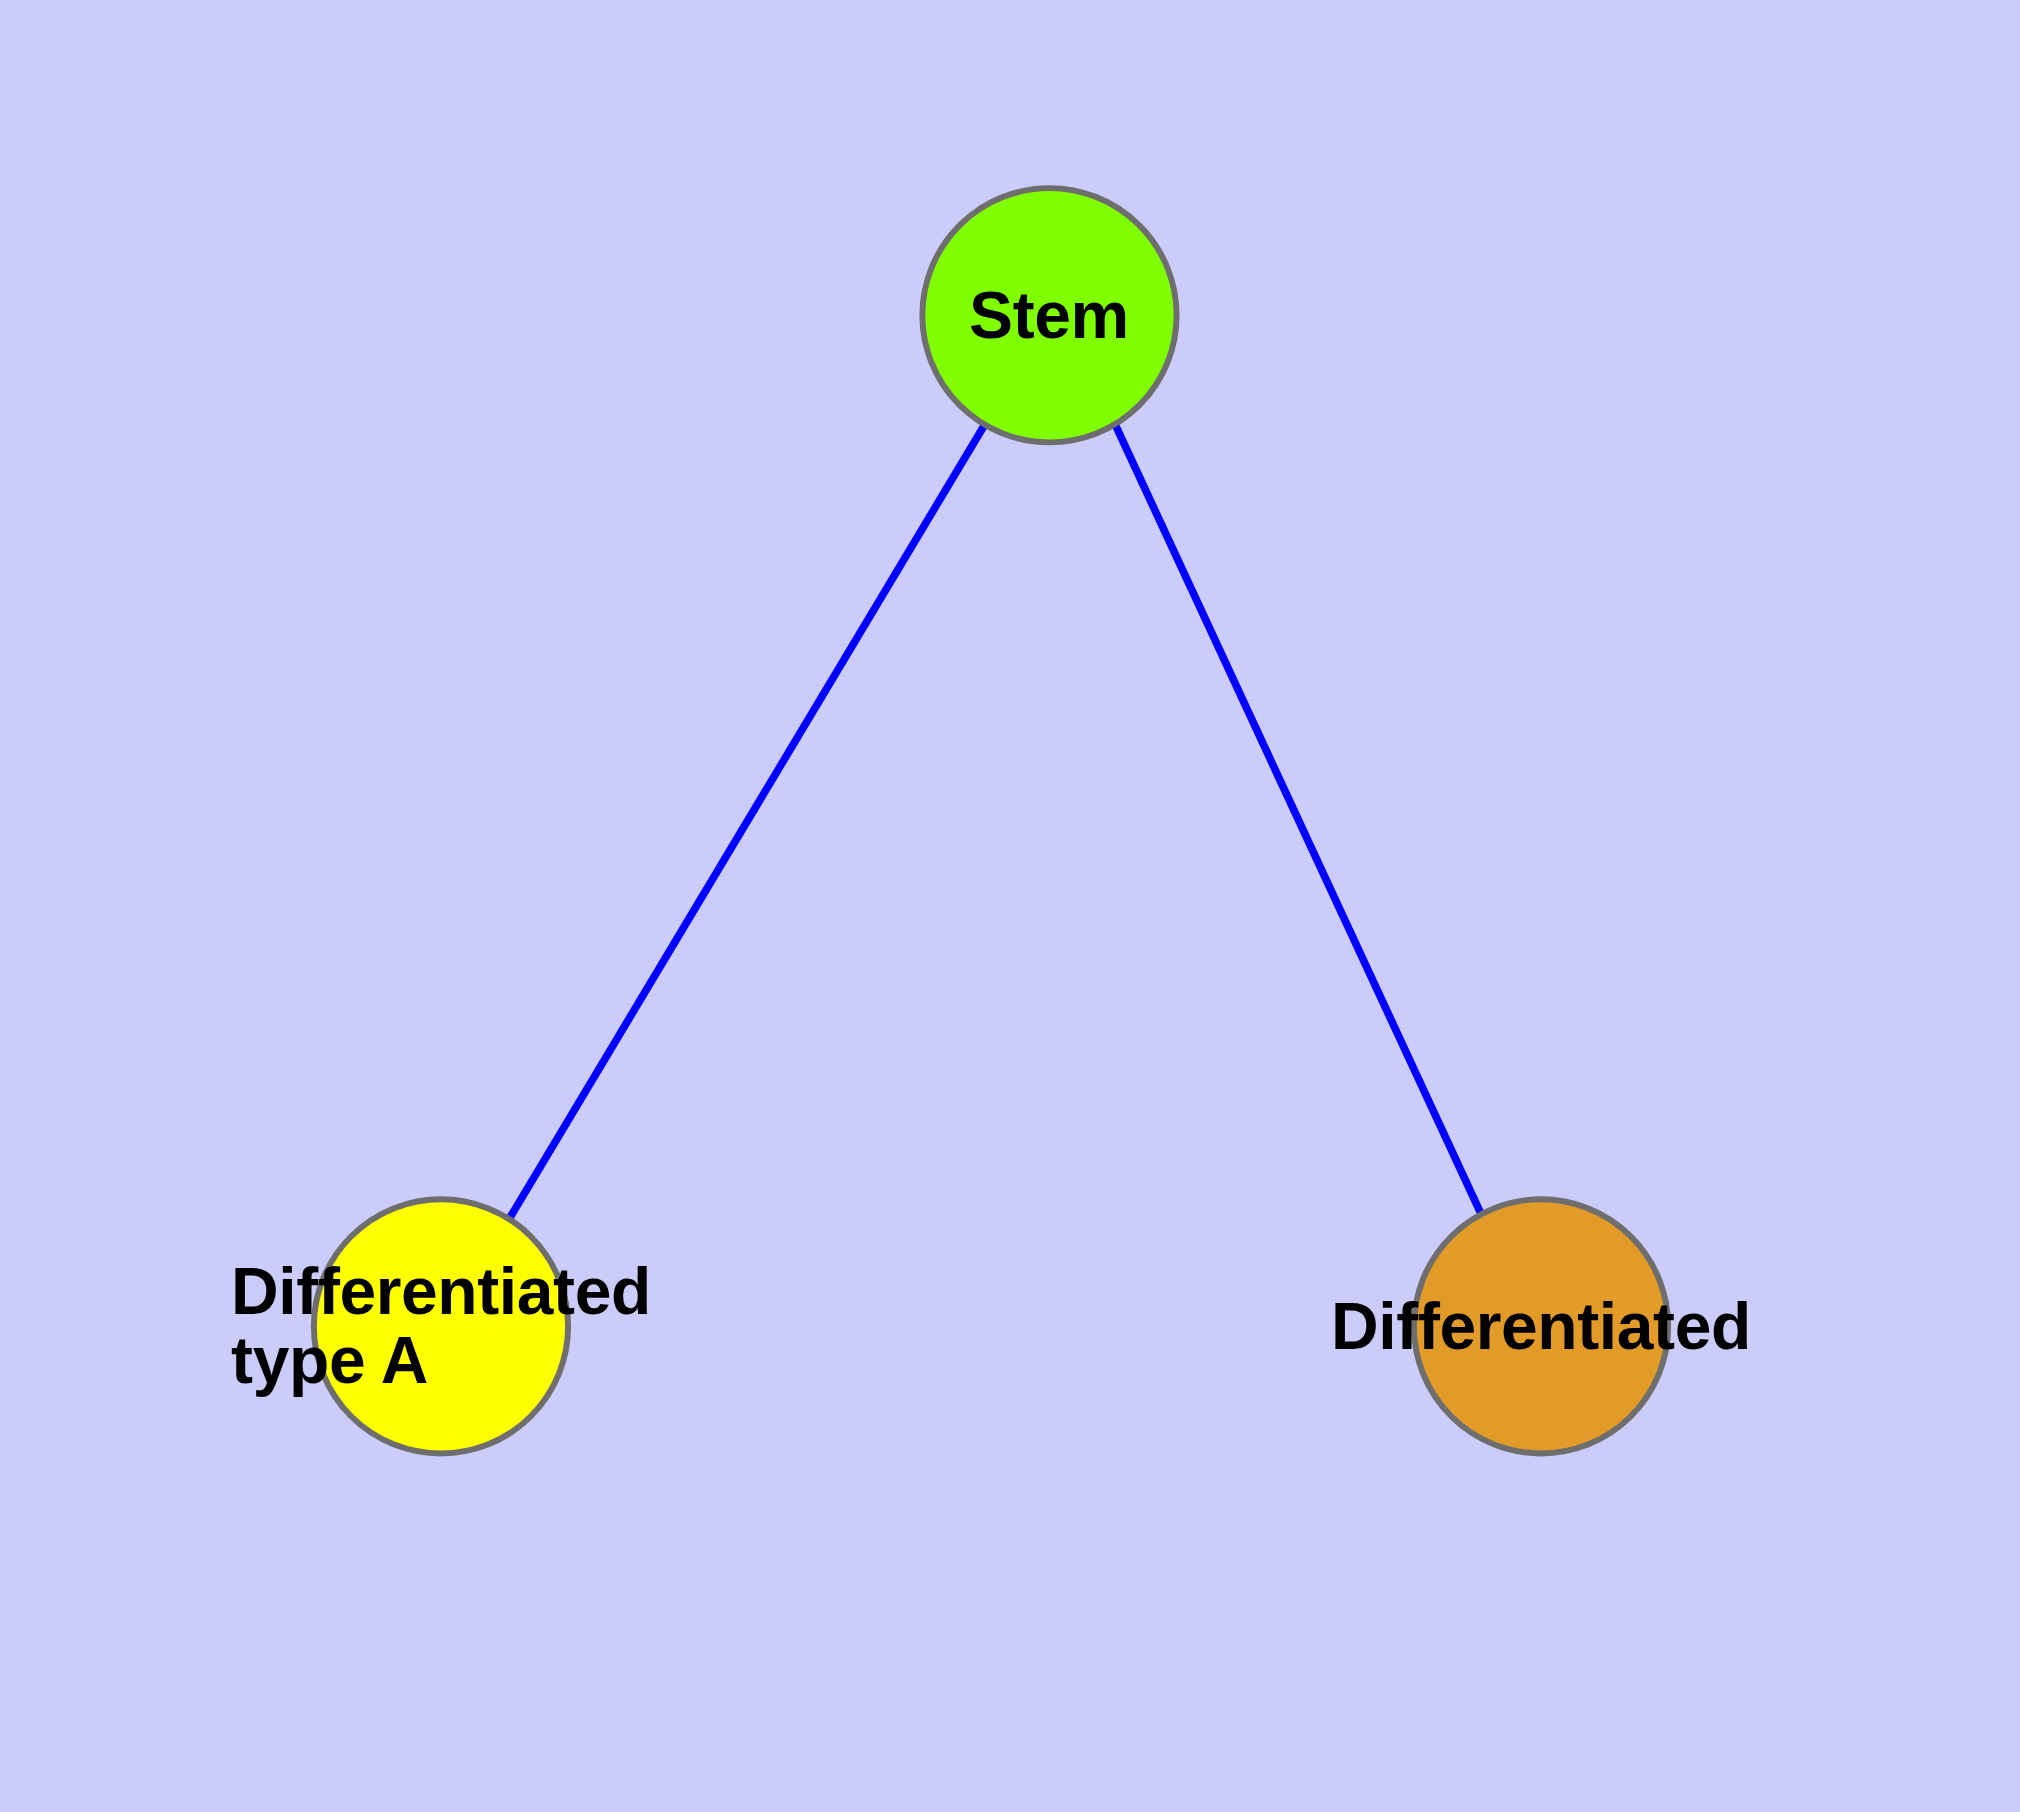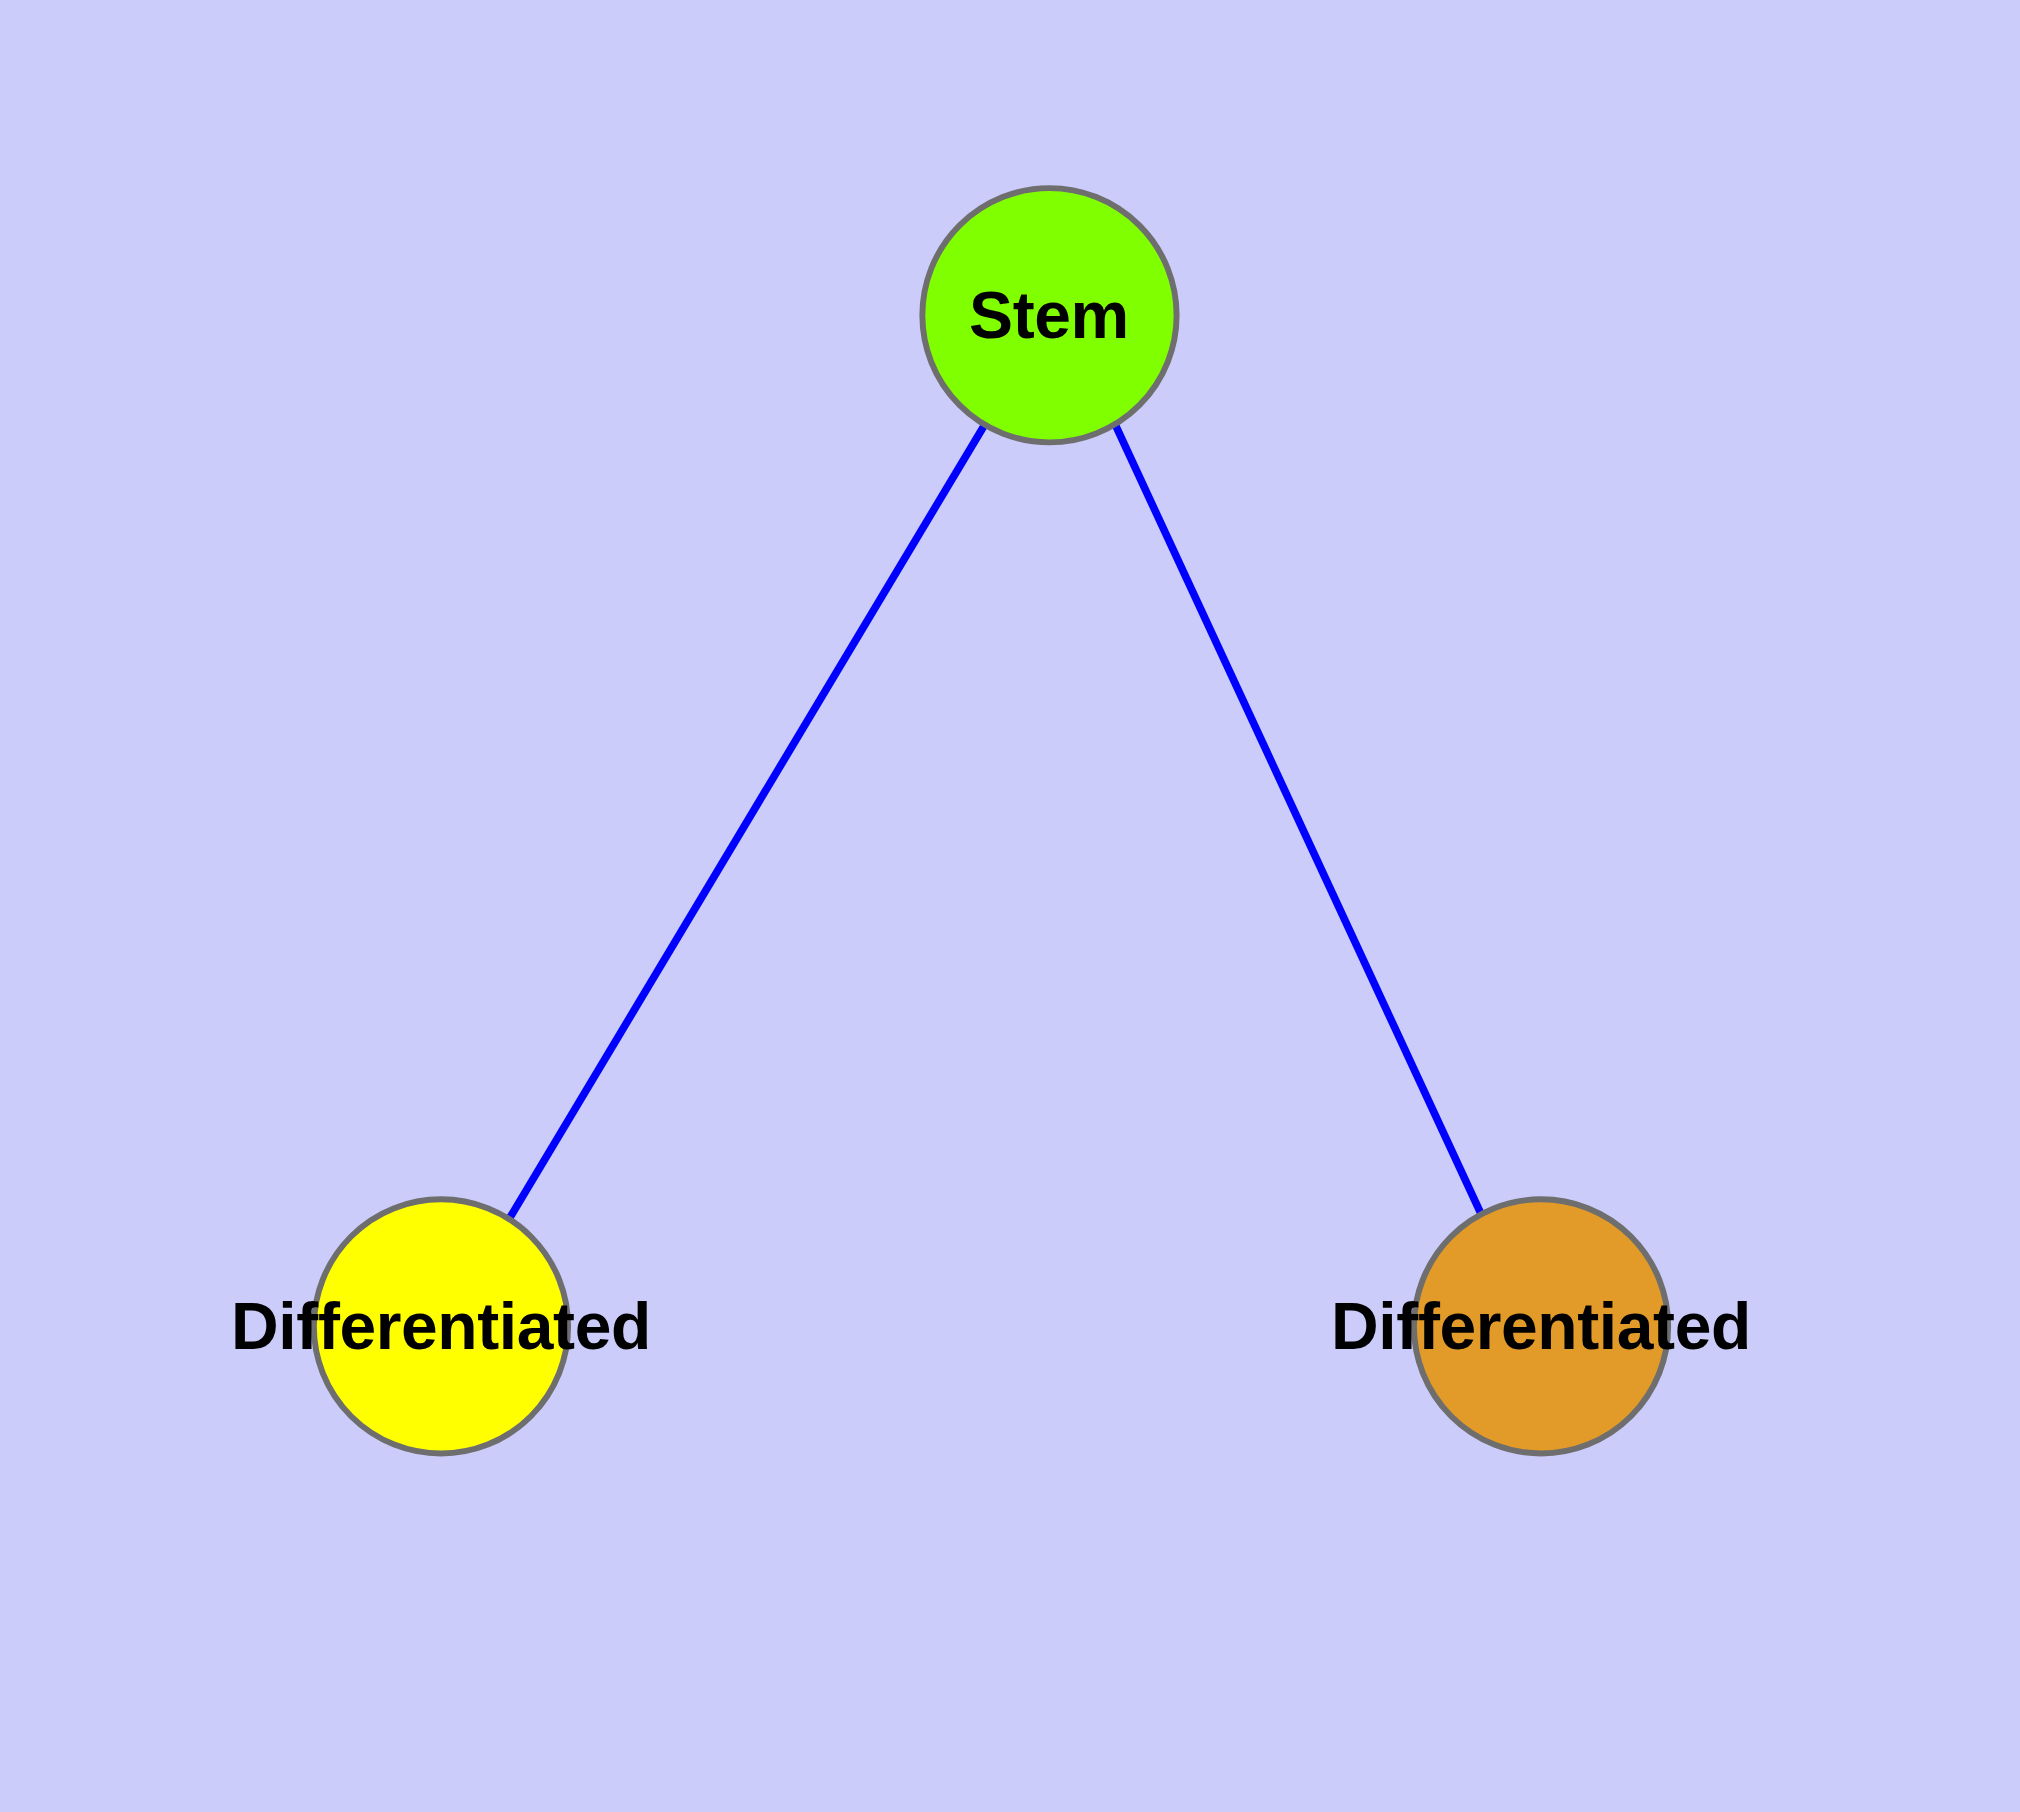--- a/index.html
+++ b/index.html
@@ -61,20 +61,21 @@
         <circle cx="1818" cy="1565" r="150" fill="#E29B28" stroke="#6E6E6E" stroke-width="7"></circle>
       </g>
   </svg>
 
   <div id="label-layer">
       <div class="node-label" style="left: 1049px; top: 315px; font-size: 66px; color: rgb(0, 0, 0);">
         <span class="line">Stem</span>
       </div>
       <div class="node-label" style="left: 441px; top: 1326px; font-size: 66px; color: rgb(0, 0, 0);">
         <span class="line">Differentiated</span>
+        <span class="line">type A</span>
       </div>
       <div class="node-label" style="left: 1541px; top: 1326px; font-size: 66px; color: rgb(0, 0, 0);">
         <span class="line">Differentiated</span>
       </div>
     </div>
 
 </div>
 
 
 </body></html>

